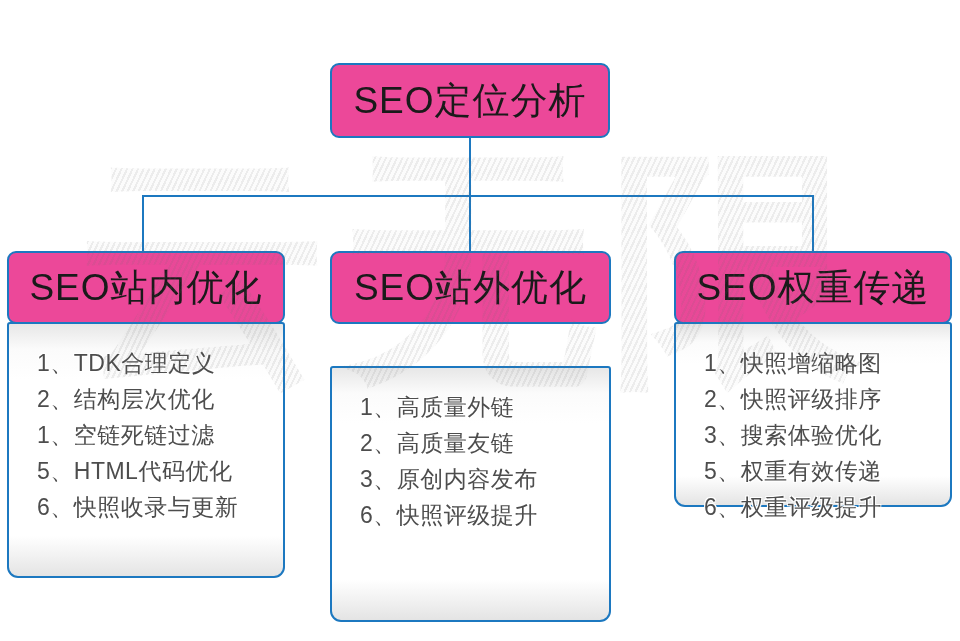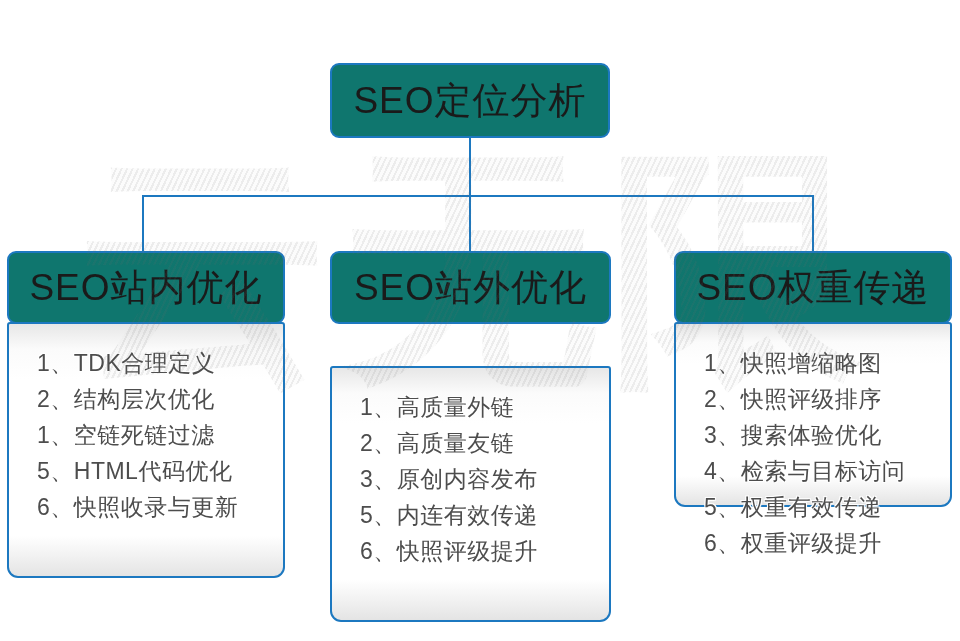--- a/index.html
+++ b/index.html
@@ -31,21 +31,21 @@
   .line.h{height:2px;}
   #line-root-drop{left:469px;top:138px;height:58px;}
   #line-rail{left:142px;top:195px;width:672px;}
   #line-drop-left{left:142px;top:195px;height:58px;}
   #line-drop-mid{left:469px;top:195px;height:58px;}
   #line-drop-right{left:812px;top:195px;height:58px;}
 
   
   .node{
     position:absolute;box-sizing:border-box;border:2px solid var(--accent);
-    background:#0f766e;border-radius:9px;display:flex;align-items:center;justify-content:center;
+    background:#ec4899;border-radius:9px;display:flex;align-items:center;justify-content:center;
     z-index:2;
   }
   .node-title{
     font-size:37px;color:var(--text-dark);letter-spacing:1px;white-space:nowrap;
   }
   #root-node{left:330px;top:63px;width:280px;height:75px;}
   #header-onsite{left:7px;top:251px;width:278px;height:73px;}
   #header-offsite{left:330px;top:251px;width:281px;height:73px;}
   #header-weight{left:674px;top:251px;width:278px;height:73px;}
 
@@ -96,28 +96,26 @@
     <div class="list-item">2、结构层次优化</div>
     <div class="list-item">1、空链死链过滤</div>
     <div class="list-item">5、HTML代码优化</div>
     <div class="list-item">6、快照收录与更新</div>
   </div>
 
   <div class="panel" id="panel-offsite">
     <div class="list-item">1、高质量外链</div>
     <div class="list-item">2、高质量友链</div>
     <div class="list-item">3、原创内容发布</div>
-    <div class="list-item">5、内连有效传递</div>
     <div class="list-item">6、快照评级提升</div>
   </div>
 
   <div class="panel" id="panel-weight">
     <div class="list-item">1、快照增缩略图</div>
     <div class="list-item">2、快照评级排序</div>
     <div class="list-item">3、搜索体验优化</div>
-    <div class="list-item">4、检索与目标访问</div>
     <div class="list-item">5、权重有效传递</div>
     <div class="list-item">6、权重评级提升</div>
   </div>
 
   <div class="watermark">云无限</div>
 
 </div>
 
 </body></html>

